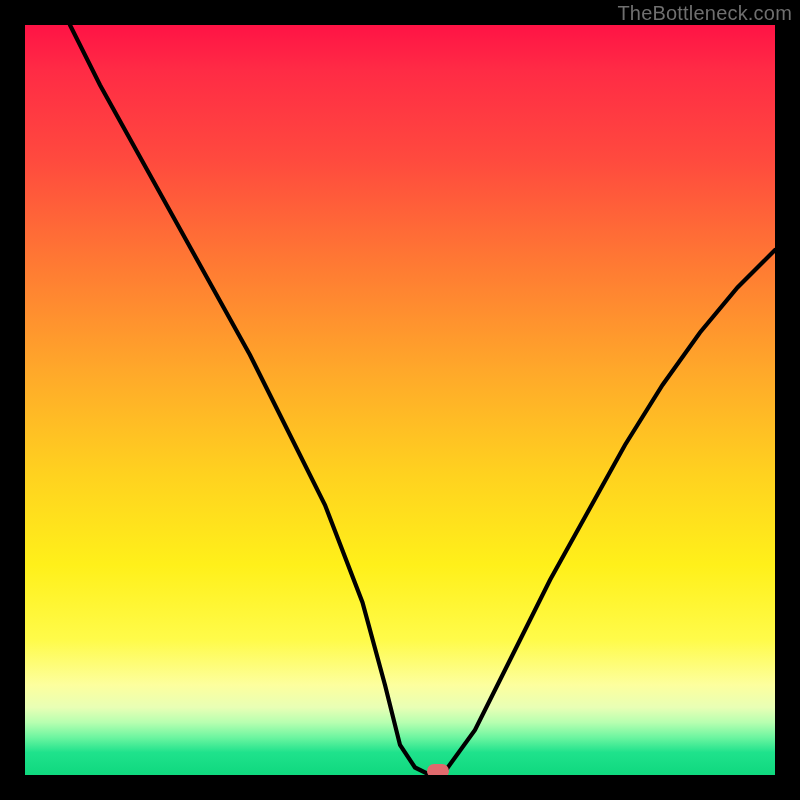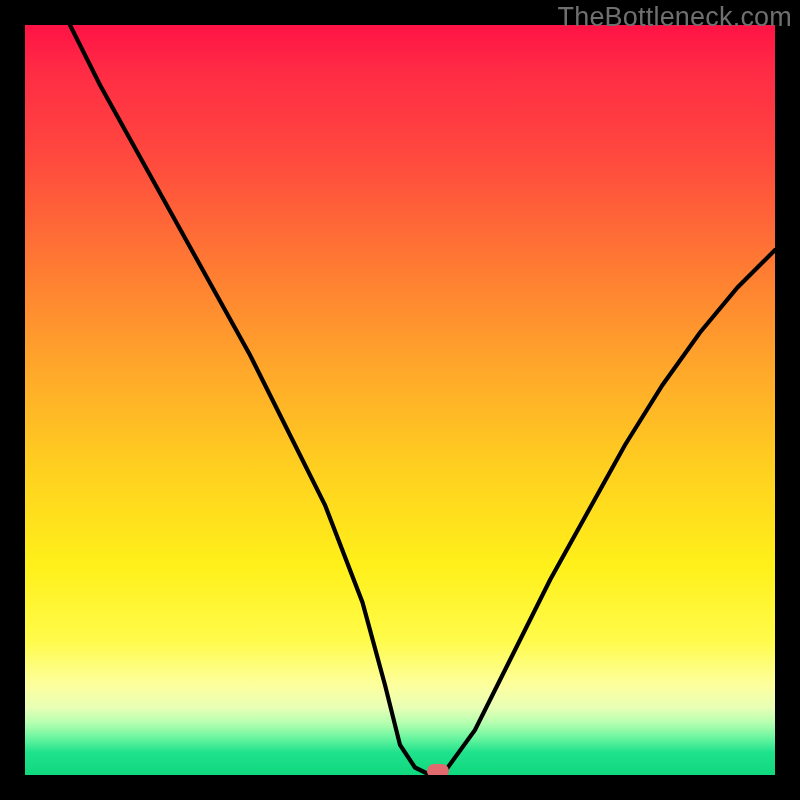--- a/index.html
+++ b/index.html
@@ -15,21 +15,21 @@
     position: relative;
     width: 800px;
     height: 800px;
     background: #000;
   }
   .watermark {
     position: absolute;
     top: 2px;
     right: 8px;
     color: #6f6f6f;
-    font-size: 27px;
+    font-size: 20px;
     font-weight: 500;
     letter-spacing: 0.2px;
     z-index: 30;
   }
   .plot-area {
     position: absolute;
     left: 25px;
     top: 25px;
     width: 750px;
     height: 750px;

